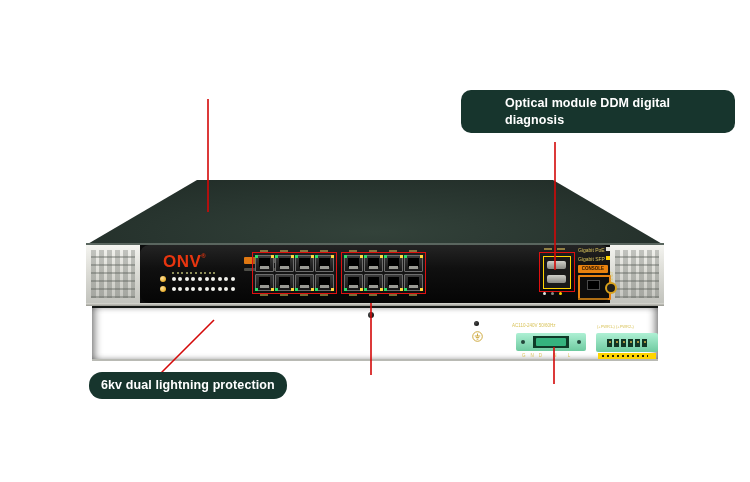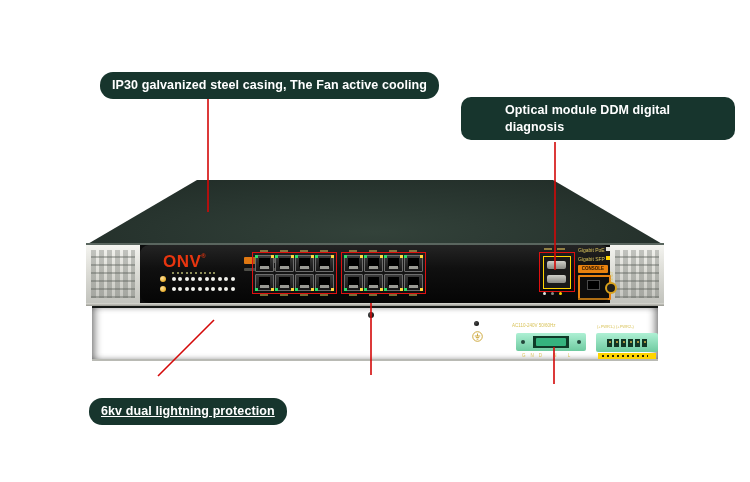--- a/index.html
+++ b/index.html
@@ -125,25 +125,24 @@
 <div id="canvas">
 
   <svg id="lines" viewBox="0 0 750 482">
     <line x1="208" y1="99" x2="208" y2="212" stroke="#d40808" stroke-width="1.6"></line>
     <line x1="555" y1="142" x2="555" y2="270" stroke="#d40808" stroke-width="1.6"></line>
     <line x1="158" y1="376" x2="214" y2="320" stroke="#d40808" stroke-width="1.6"></line>
     <line x1="371" y1="303" x2="371" y2="375" stroke="#d40808" stroke-width="1.6"></line>
     <line x1="554" y1="347" x2="554" y2="384" stroke="#d40808" stroke-width="1.6"></line>
   </svg>
 
-  <div class="callout" style="left:100px;top:72px;">IP30 galvanized steel casing, The Fan active cooling</div>
-  <div class="callout two-line" style="left:461px;top:97px;padding-left:44px;">
+  <div class="callout two-line" style="left:461px;top:90px;padding-left:44px;">
     <span>Optical module DDM digital diagnosis</span><br>
   </div>
-  <div class="callout" style="left:89px;top:398px;text-decoration:underline;">6kv dual lightning protection</div>
+  <div class="callout" style="left:89px;top:372px;">6kv dual lightning protection</div>
 
   <div id="top-surface"></div>
   <div id="top-edge"></div>
 
   <div id="front-panel">
     <div class="ear" id="ear-left"></div>
     <div class="ear" id="ear-right"></div>
 
     <div id="faceplate">
       <div id="brand"><span>ONV</span><sup>®</sup></div>

